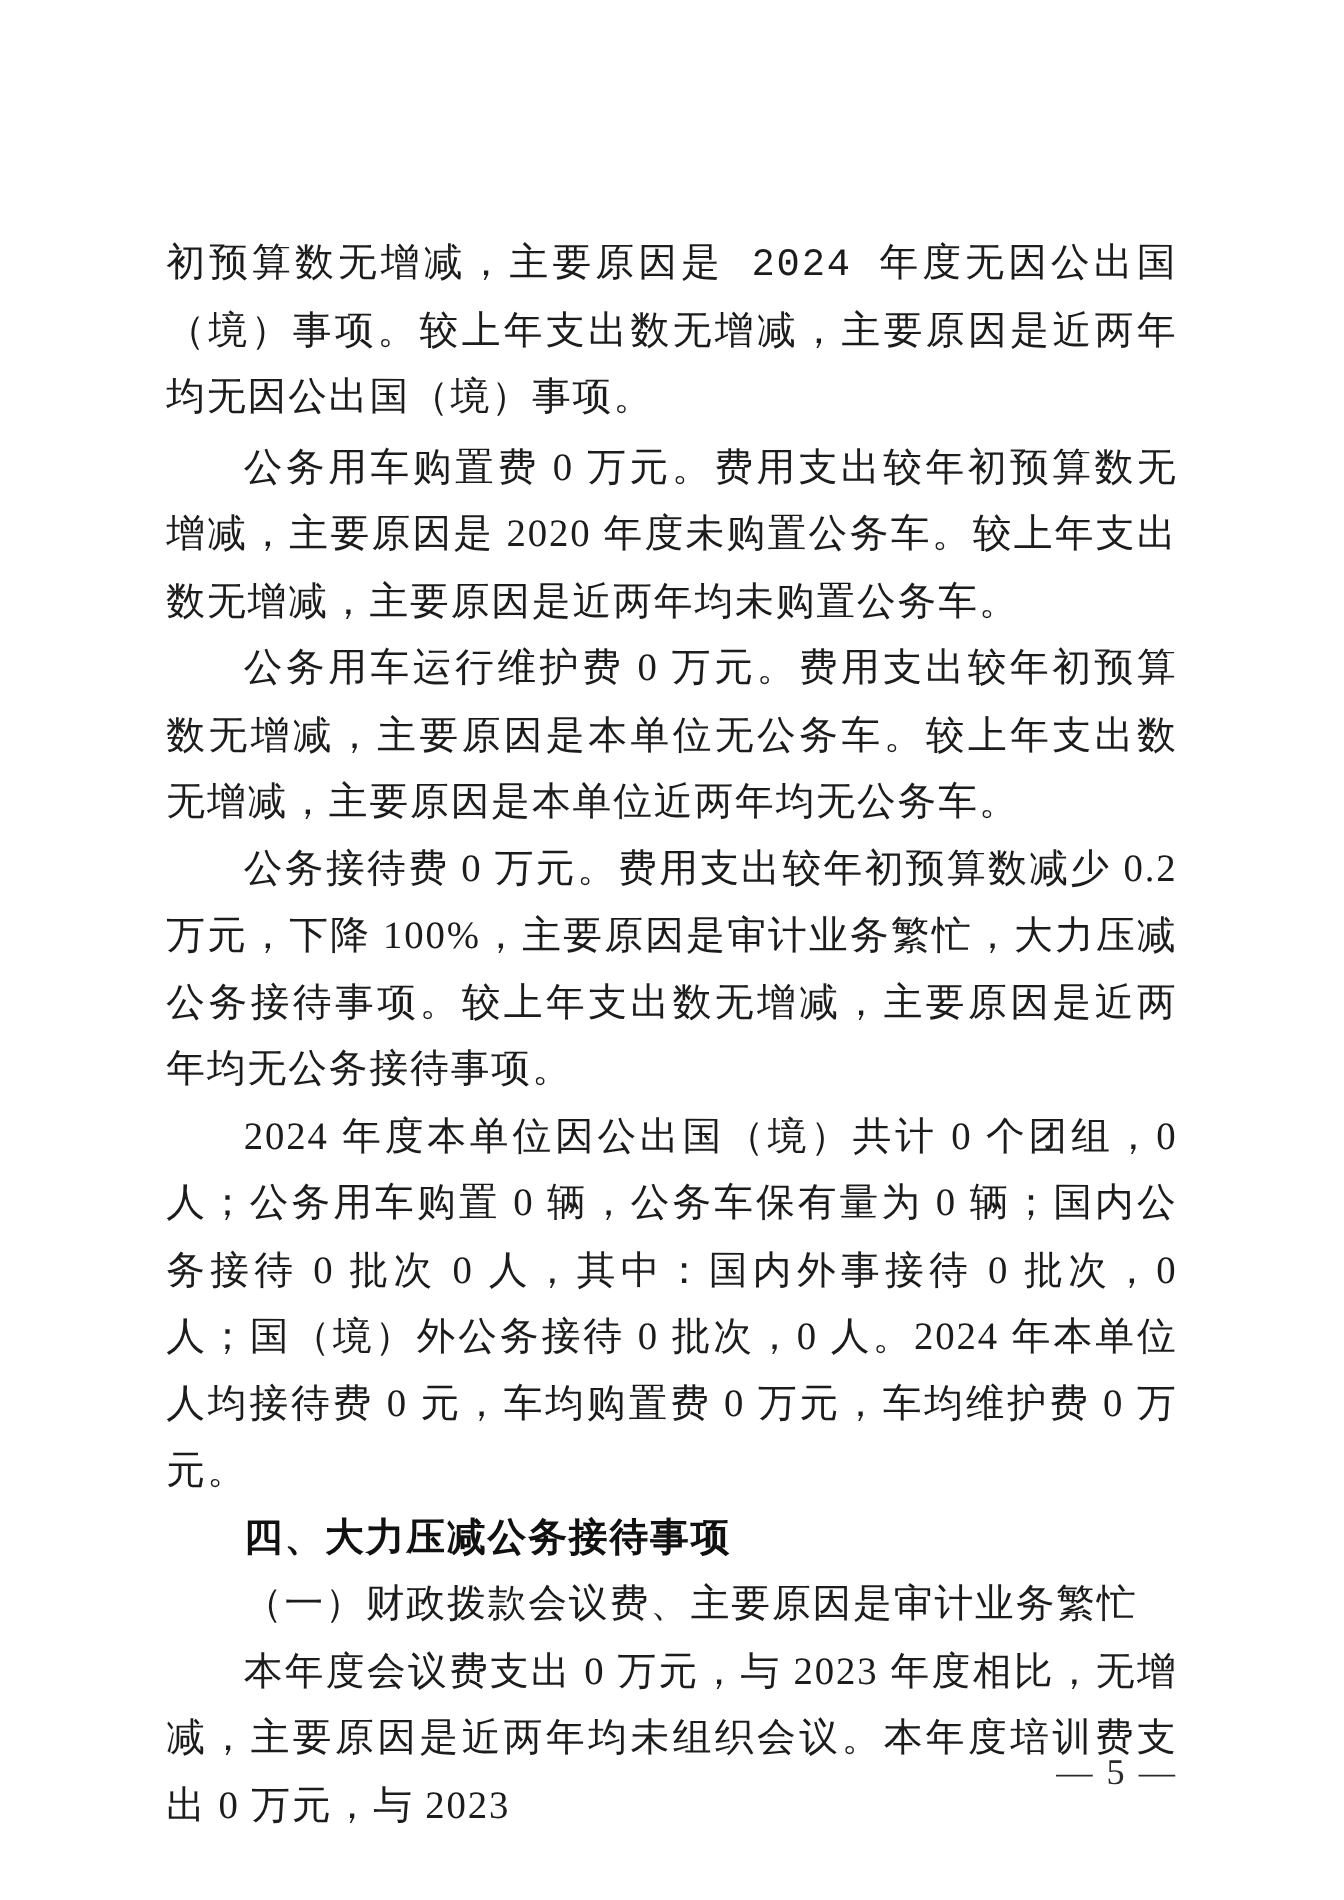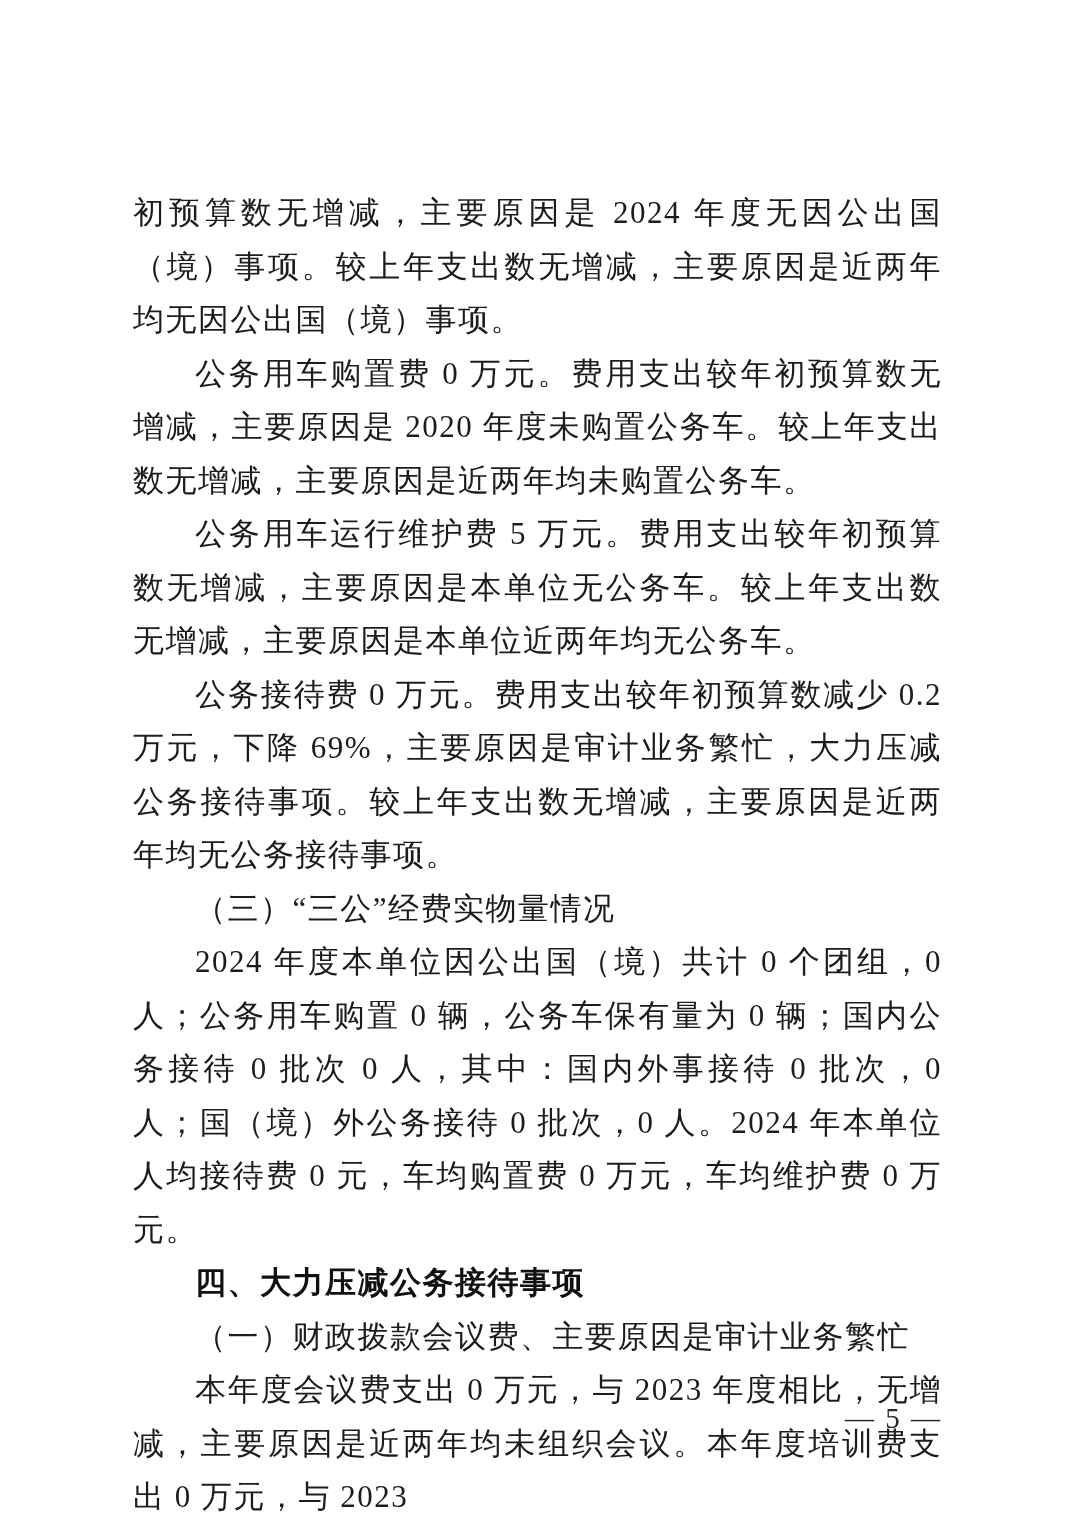--- a/index.html
+++ b/index.html
@@ -36,20 +36,21 @@
     text-align: justify;
     text-justify: inter-character;
     word-break: break-all;
     letter-spacing: 1.5px;
     text-indent: 2em;
     font-weight: normal;
     color: #1c1c1c;
   }
   .para.continuation {
     text-indent: 0;
+    font-family: Liberation Mono, monospace;
   }
   .heading-kaiti {
     margin: 0;
     font-size: 31px;
     line-height: 53.5px;
     text-indent: 2em;
     letter-spacing: 1.5px;
     font-weight: normal;
     font-family: "Liberation Serif", serif;
     color: #1c1c1c;
@@ -77,23 +78,22 @@
     color: #2a2a2a;
   }
 </style>
 </head>
 <body>
 
 <div class="page">
   <main class="text-block">
     <p class="para continuation">初预算数无增减，主要原因是 2024 年度无因公出国（境）事项。较上年支出数无增减，主要原因是近两年均无因公出国（境）事项。</p>
     <p class="para">公务用车购置费 0 万元。费用支出较年初预算数无增减，主要原因是 2020 年度未购置公务车。较上年支出数无增减，主要原因是近两年均未购置公务车。</p>
-    <p class="para">公务用车运行维护费 5 万元。费用支出较年初预算数无增减，主要原因是本单位无公务车。较上年支出数无增减，主要原因是本单位近两年均无公务车。</p>
-    <p class="para">公务接待费 0 万元。费用支出较年初预算数减少 0.2 万元，下降 69%，主要原因是审计业务繁忙，大力压减公务接待事项。较上年支出数无增减，主要原因是近两年均无公务接待事项。</p>
-    <h3 class="heading-kaiti">（三）“三公”经费实物量情况</h3>
+    <p class="para">公务用车运行维护费 0 万元。费用支出较年初预算数无增减，主要原因是本单位无公务车。较上年支出数无增减，主要原因是本单位近两年均无公务车。</p>
+    <p class="para">公务接待费 0 万元。费用支出较年初预算数减少 0.2 万元，下降 100%，主要原因是审计业务繁忙，大力压减公务接待事项。较上年支出数无增减，主要原因是近两年均无公务接待事项。</p>
     <p class="para">2024 年度本单位因公出国（境）共计 0 个团组，0 人；公务用车购置 0 辆，公务车保有量为 0 辆；国内公务接待 0 批次 0 人，其中：国内外事接待 0 批次，0 人；国（境）外公务接待 0 批次，0 人。2024 年本单位人均接待费 0 元，车均购置费 0 万元，车均维护费 0 万元。</p>
     <h2 class="heading-bold">四、大力压减公务接待事项</h2>
     <h3 class="heading-kaiti">（一）财政拨款会议费、主要原因是审计业务繁忙</h3>
     <p class="para">本年度会议费支出 0 万元，与 2023 年度相比，无增减，主要原因是近两年均未组织会议。本年度培训费支出 0 万元，与 2023</p>
   </main>
 
   <footer class="footer">
     <span>— 5 —</span>
   </footer>
 </div>

